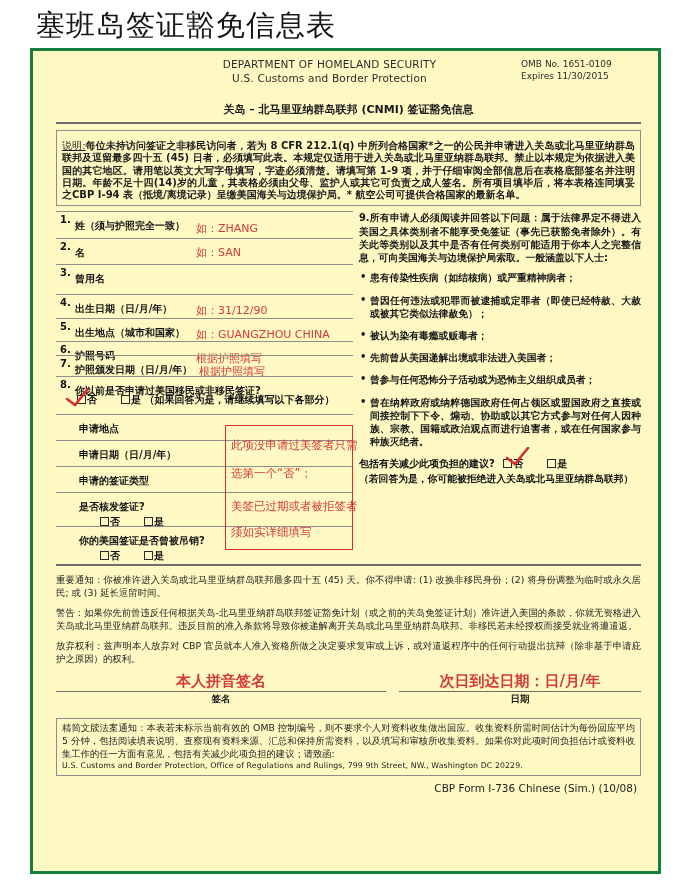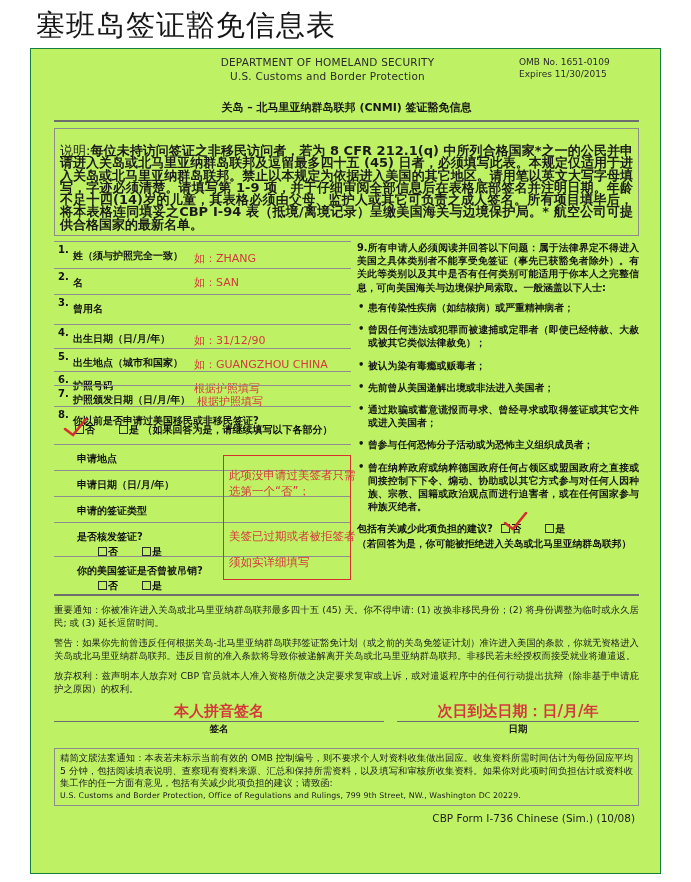--- a/index.html
+++ b/index.html
@@ -29,22 +29,22 @@
     white-space: nowrap;
   }
 
   
   #form-sheet {
     position: absolute;
     left: 30px;
     top: 48px;
     width: 631px;
     height: 826px;
-    border: 1px solid #15803d;
-    background: #bef264;
+    border: 3px solid #15803d;
+    background: #fef9c3;
     box-sizing: border-box;
   }
 
   .inner {
     position: absolute;
     left: 23px;
     top: 6px;
     width: 585px;
   }
 
@@ -80,22 +80,22 @@
     margin-bottom: 5px;
   }
   .rule-thick {
     border-top: 2px solid #6e6e6e;
     margin: 0 0 6px 0;
   }
 
   
   .instr-box {
     border: 1px solid #8c8c8c;
-    padding: 16px 5px 4px 5px;
-    font-size: 13px;
+    padding: 9px 5px 4px 5px;
+    font-size: 10px;
     line-height: 12.3px;
     text-align: justify;
     color: #1b1b1b;
     font-weight: bold;
   }
   .instr-box .lead { text-decoration: underline; font-weight: normal;}
 
   
   .cols {
     display: flex;
@@ -370,34 +370,33 @@
           <span class="flabel indent-label">你的美国签证是否曾被吊销?</span>
           <div class="cb-group" style="padding-left:40px;margin-top:1px">
             <span class="cbox"></span><span>否</span>
             <span class="sp"></span>
             <span class="cbox"></span><span>是</span>
           </div>
         </div>
 
         <div class="redbox" style="left:169px;top:214px;width:128px;height:125px"></div>
         <div class="redtext" style="left:175px;top:224px">此项没申请过美签者只需</div>
-        <div class="redtext" style="left:175px;top:240px">选第一个“否”；</div>
+        <div class="redtext" style="left:175px;top:252px">选第一个“否”；</div>
         <div class="redtext" style="left:175px;top:285px">美签已过期或者被拒签者</div>
         <div class="redtext" style="left:175px;top:311px">须如实详细填写</div>
       </div>
 
       <div class="col-right">
         <div class="r-para">9.所有申请人必须阅读并回答以下问题：属于法律界定不得进入美国之具体类别者不能享受免签证（事先已获豁免者除外）。有关此等类别以及其中是否有任何类别可能适用于你本人之完整信息，可向美国海关与边境保护局索取。一般涵盖以下人士:</div>
 
         <div class="bullets">
           <div class="bullet">患有传染性疾病（如结核病）或严重精神病者；</div>
           <div class="bullet">曾因任何违法或犯罪而被逮捕或定罪者（即使已经特赦、大赦或被其它类似法律赦免）；</div>
           <div class="bullet">被认为染有毒瘾或贩毒者；</div>
           <div class="bullet">先前曾从美国递解出境或非法进入美国者；</div>
-          <div class="bullet">通过欺骗或蓄意谎报而寻求、曾经寻求或取得签证或其它文件或进入美国者；</div>
           <div class="bullet">曾参与任何恐怖分子活动或为恐怖主义组织成员者；</div>
           <div class="bullet">曾在纳粹政府或纳粹德国政府任何占领区或盟国政府之直接或间接控制下下令、煽动、协助或以其它方式参与对任何人因种族、宗教、国籍或政治观点而进行迫害者，或在任何国家参与种族灭绝者。</div>
         </div>
 
         <div class="applies">
           <span>包括有关减少此项负担的建议?</span>
           <span class="cbox" style="margin-left:5px"></span><span>否</span>
           <span class="sp" style="display:inline-block;width:17px"></span>
           <span class="cbox"></span><span>是</span>
           <svg class="tick" style="left:146px;top:-10px" viewBox="0 0 26 20">

